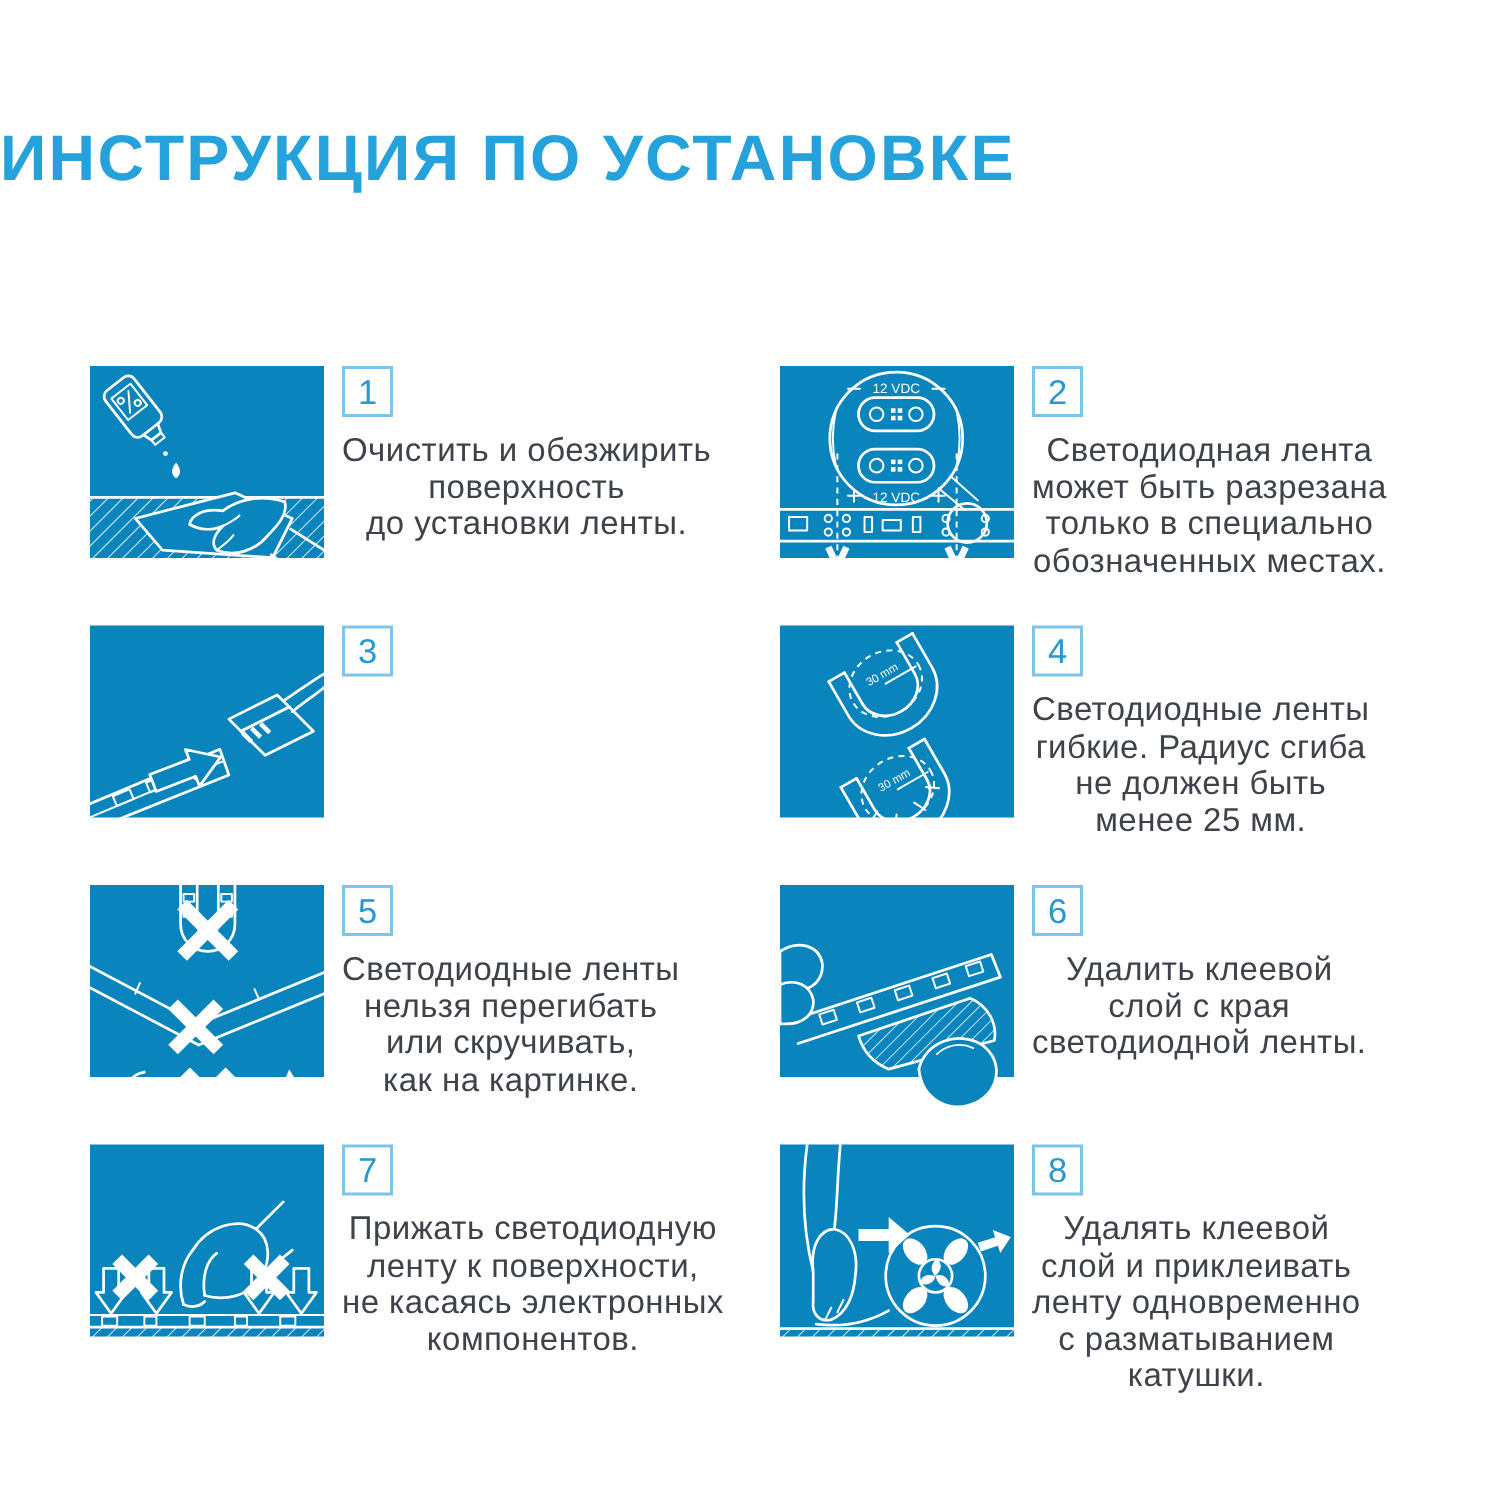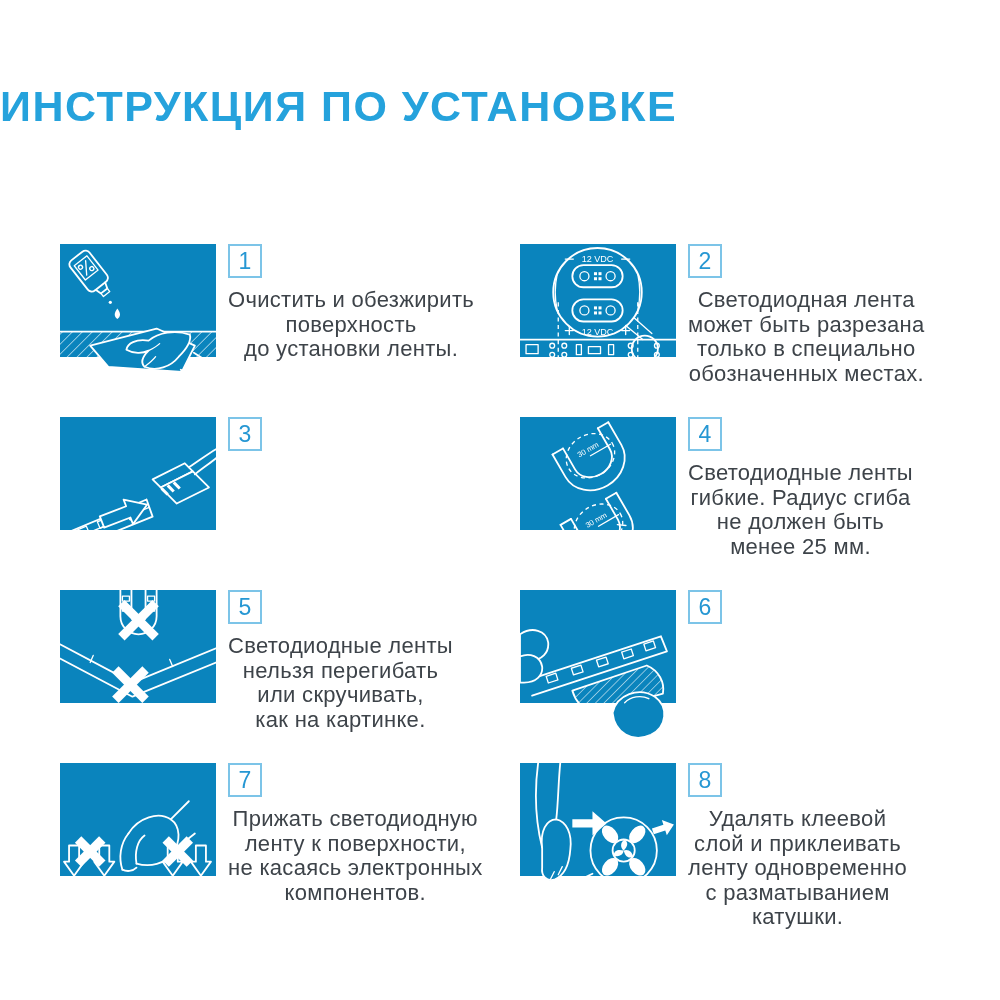--- a/index.html
+++ b/index.html
@@ -4,21 +4,21 @@
 <style>
   html,body{margin:0;padding:0;}
   body{width:1000px;height:1000px;background:#ffffff;font-family:"Liberation Sans",sans-serif;}
   .sheet{position:relative;width:1000px;height:1000px;background:#fff;overflow:hidden;}
   .title{position:absolute;top:84px;left:0;right:0;text-align:left;
          font-size:43px;line-height:45px;font-weight:700;color:#25a2dc;letter-spacing:1.5px;margin:0;}
   .title span{display:block;}
   .grid{position:absolute;left:60px;top:244px;display:grid;
         grid-template-columns:440px 440px;column-gap:20px;row-gap:17px;grid-auto-rows:156px;}
   .step{display:flex;}
-  .icon{width:156px;height:113px;flex:0 0 156px;background:#0a84bd;}
+  .icon{width:156px;height:128px;flex:0 0 156px;background:#0a84bd;}
   .icon svg{display:block;}
   .content{margin-left:12px;padding-top:0;}
   .badge{width:30px;height:30px;border:2px solid #7cc4e8;color:#2697d3;
          font-size:23px;line-height:30px;text-align:center;margin-bottom:10px;}
   .txt{margin:0;color:#3d4349;font-size:22px;line-height:24.5px;letter-spacing:0.3px;white-space:pre-line;text-align:center;}
   
   .s{stroke:#fff;fill:none;stroke-width:1.8;stroke-linecap:round;stroke-linejoin:round;}
   .sf{stroke:#fff;fill:#0a84bd;stroke-width:1.8;stroke-linecap:round;stroke-linejoin:round;}
   .wf{fill:#fff;stroke:none;}
   .xm{stroke:#fff;stroke-width:9;stroke-linecap:butt;}
@@ -265,20 +265,23 @@
           <path d="M52,100 L126,75 C138,80 144,92 142,103 L72,122 C62,118 55,110 52,100 Z" fill="url(#p6)" stroke="#fff" stroke-width="1.8" stroke-linejoin="round"></path>
           <path class="sf" d="M0,44 C12,36 26,40 28,52 C29,62 22,70 10,70 L0,70 Z"></path>
           <path class="sf" d="M0,66 C10,62 20,66 22,76 C23,85 16,92 4,92 L0,92 Z"></path>
           <path class="sf" d="M92,122 C96,104 118,96 134,106 C148,116 146,136 130,144 C112,152 94,142 92,122 Z"></path>
           <path class="s thin" d="M104,112 C110,106 120,104 128,108"></path>
           <path class="s" d="M128,146 L140,155"></path>
         </svg>
       </div>
       <div class="content">
         <div class="badge">6</div>
+        <p class="txt">Удалить клеевой
+слой с края
+светодиодной ленты.</p>
       </div>
     </section>
 
     <section class="step">
       <div class="icon">
         <svg width="156" height="156" viewBox="0 0 155 155">
           <defs>
             <pattern id="p7" patternUnits="userSpaceOnUse" width="7" height="7" patternTransform="rotate(45)">
               <line x1="0" y1="0" x2="0" y2="7" stroke="#ffffff" stroke-width="1.1"></line>
             </pattern>

